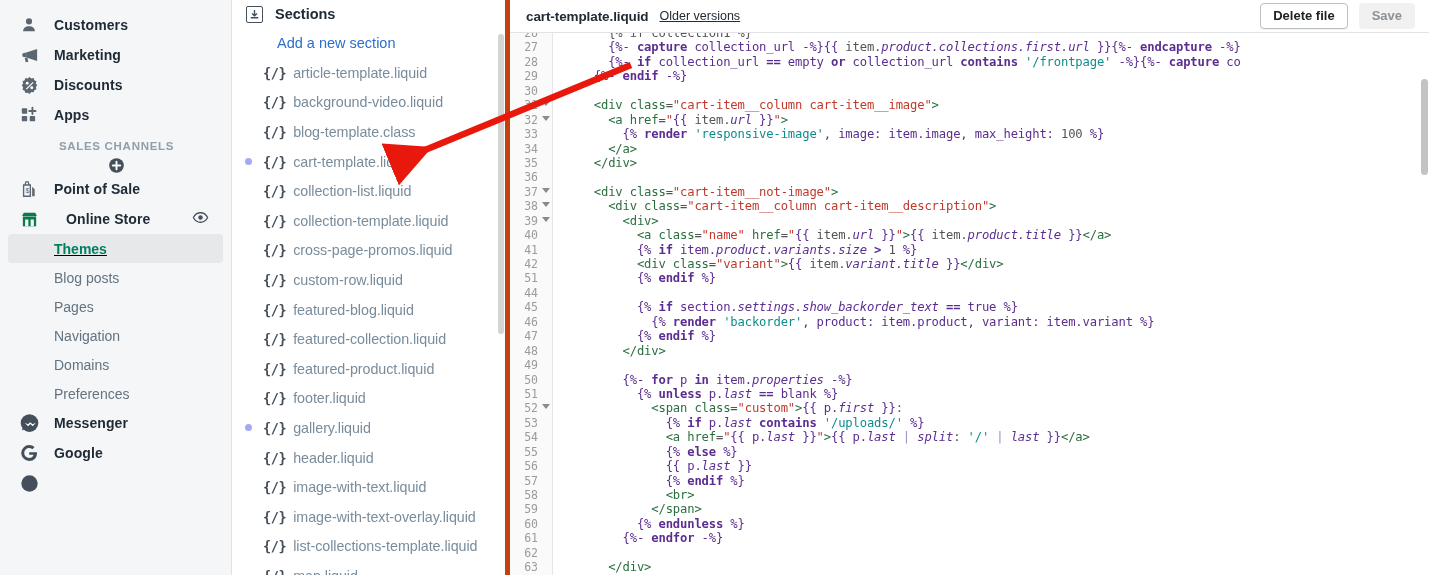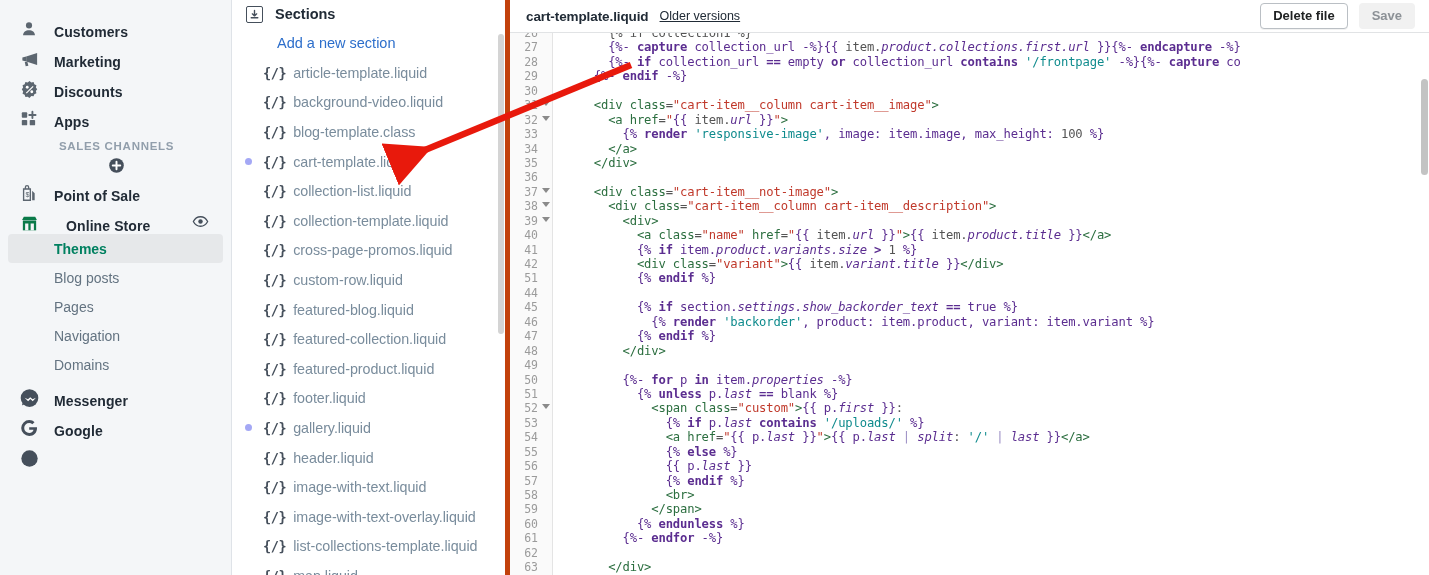--- a/index.html
+++ b/index.html
@@ -16,21 +16,21 @@
   .nav {
     width: 232px; height: 575px;
     background: #f4f6f8;
     border-right: 1px solid #dfe3e8;
     position: relative;
     overflow: hidden;
     flex: 0 0 232px;
   }
   .nav-scroll { position: absolute; top: -20px; left: 0; right: 0; }
   .nav-item {
-    display: flex; align-items: flex-end;
+    display: flex; align-items: center;
     height: 30px;
     margin: 0 8px;
     padding: 0 8px 0 10px;
     border-radius: 4px;
     cursor: pointer;
   }
   .nav-item .ico {
     width: 22px; height: 22px;
     display: flex; align-items: center; justify-content: center;
     margin-right: 14px;
@@ -56,21 +56,21 @@
   }
   .nav-sub {
     display: flex; align-items: center;
     height: 29px;
     margin: 0 8px;
     padding-left: 46px;
     border-radius: 4px;
     cursor: pointer;
   }
   .nav-sub .lbl { font-size: 14px; color: #637381; white-space: nowrap; }
-  .nav-sub.active { background: #e6e8ea; }
+  .nav-sub.active { background: #e6e8ea; text-decoration: underline; }
   .nav-sub.active .lbl { color: #008060; font-weight: 600; }
 
   .dot-plus { width: 17px; height: 17px; }
 
   
   .files {
     width: 278px; height: 575px;
     background: #ffffff;
     border-right: 5px solid #c2410c;
     flex: 0 0 278px;
@@ -363,20 +363,23 @@
         <span class="lbl">Blog posts</span>
       </div>
       <div class="nav-sub">
         <span class="lbl">Pages</span>
       </div>
       <div class="nav-sub">
         <span class="lbl">Navigation</span>
       </div>
       <div class="nav-sub">
         <span class="lbl">Domains</span>
+      </div>
+      <div class="nav-sub">
+        <span class="lbl">Preferences</span>
       </div>
 
       <div class="nav-item">
         <span class="ico">
           <svg width="21" height="21" viewBox="0 0 20 20">
               <circle cx="10" cy="9.6" r="8.4" fill="#454f5b"></circle>
               <path d="M2.8 16.6l.9-3.4 2.5 1.4z" fill="#454f5b"></path>
               <path d="M5.4 9.4l3.3 3.2 2.1-2.1 2.3 2.1 3-3.3-3.2 1.5-2.2-2-2.2 2z" fill="#fff"></path>
             </svg>
         </span>

